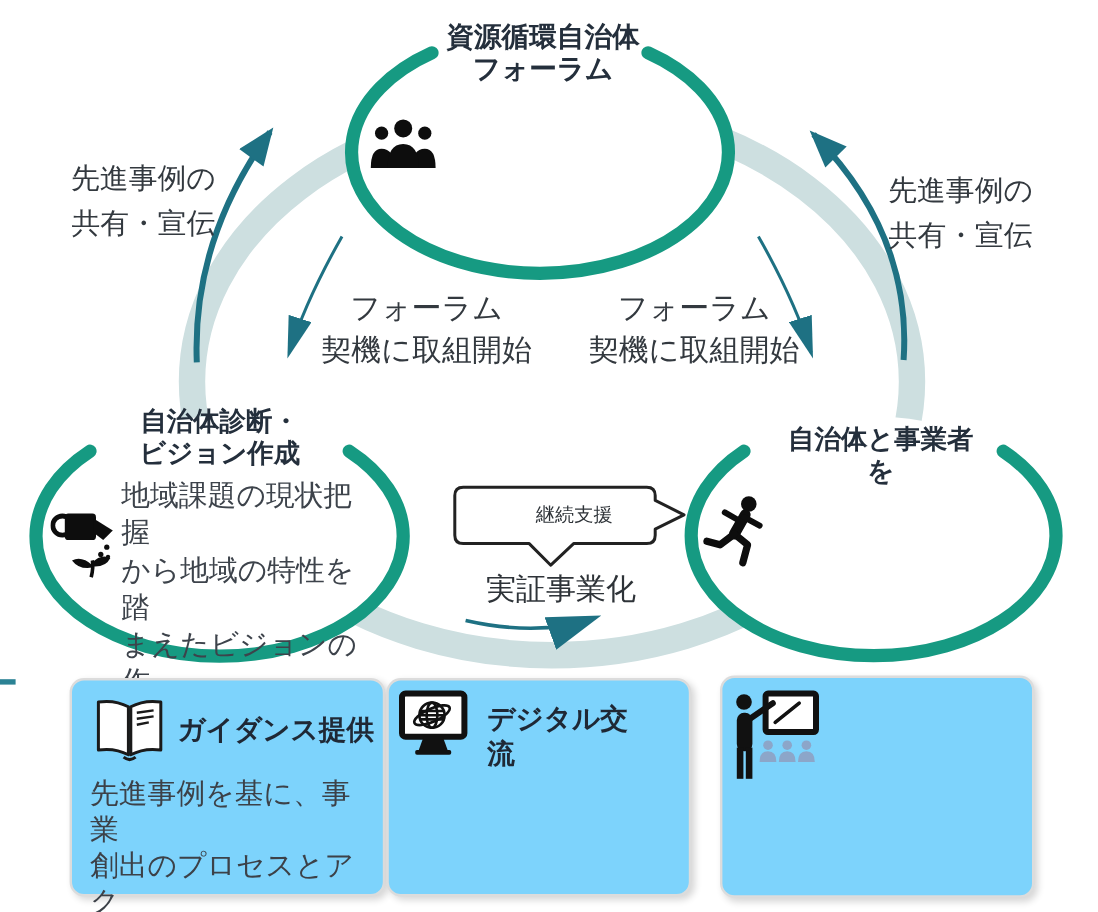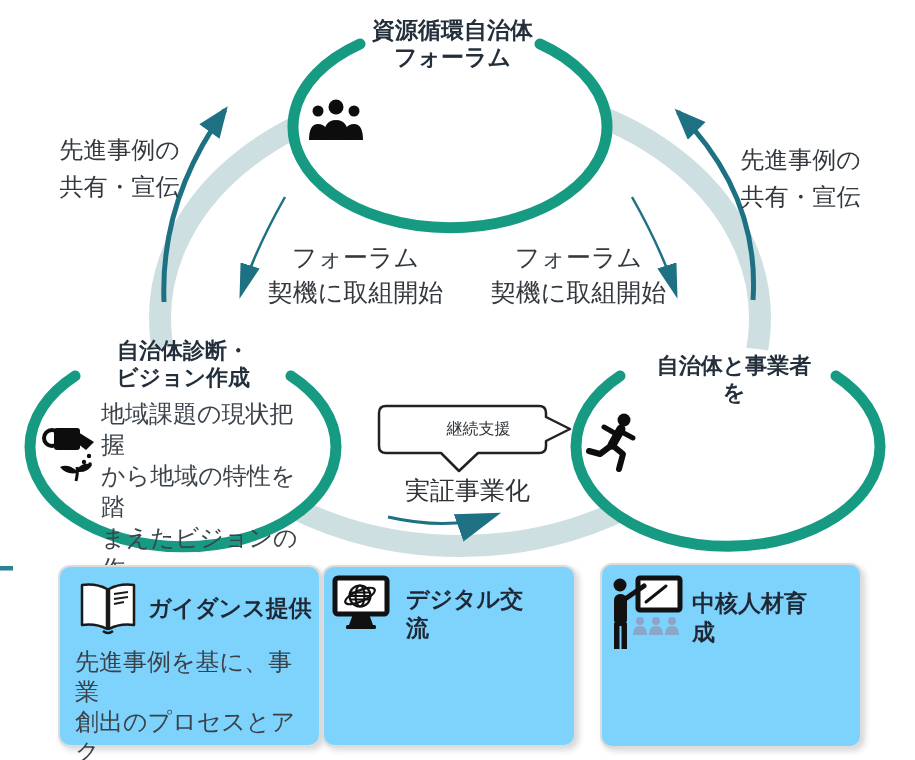--- a/index.html
+++ b/index.html
@@ -173,17 +173,15 @@
         <g fill="#8ca6c9">
           <circle cx="30" cy="48" r="4"></circle>
             <path d="M23,62 Q23,53 30,53 Q37,53 37,62 Z"></path>
           <circle cx="46" cy="48" r="4"></circle>
             <path d="M39,62 Q39,53 46,53 Q53,53 53,62 Z"></path>
           <circle cx="62" cy="48" r="4"></circle>
             <path d="M55,62 Q55,53 62,53 Q69,53 69,62 Z"></path>
         </g>
       </svg>
     </div>
-    <div class="card-title pre" style="left:90px;top:24px;width:140px;">中核人材育
-成</div>
   </div>
 
 </div>
 
 </body></html>

